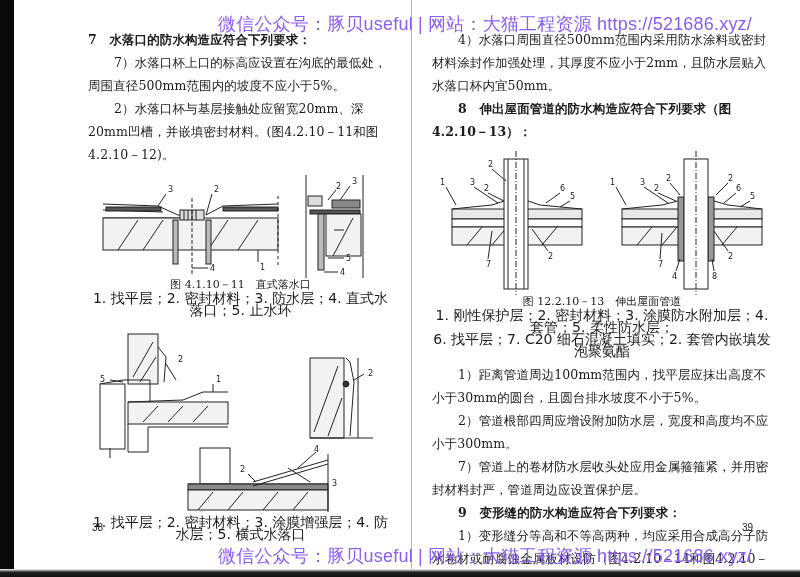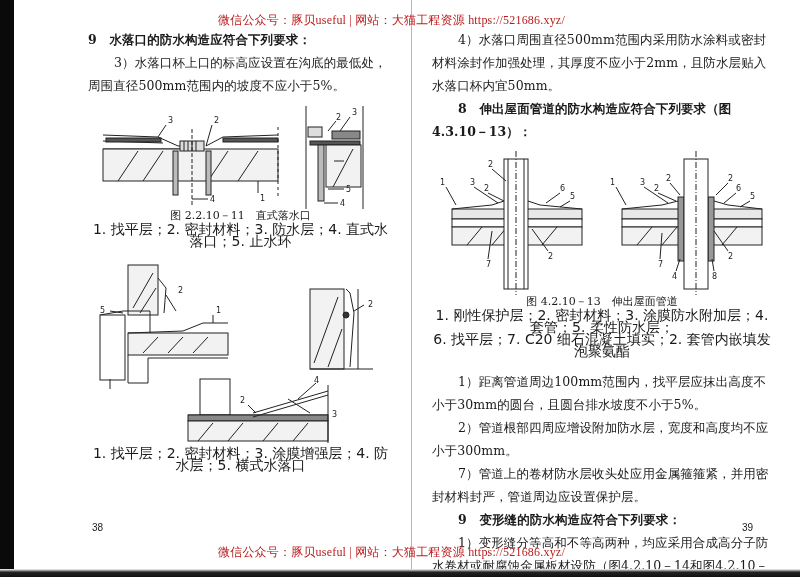--- a/index.html
+++ b/index.html
@@ -1,21 +1,21 @@
 <!DOCTYPE html>
 <html><head>
 <meta charset="utf-8">
 <style>
   * { margin:0; padding:0; box-sizing:border-box; }
   html, body { width:800px; height:577px; overflow:hidden; background:#fff; }
   body { position:relative; font-family:"DejaVu Serif", "Liberation Serif", serif; color:#1a1a1a; }
   .scan-left { position:absolute; left:0; top:0; width:14px; height:577px; background:#0a0a0a; }
   .scan-bottom { position:absolute; left:0; bottom:0; width:800px; height:8px; background:linear-gradient(#fff,#222 40%,#111); }
   .spine { position:absolute; left:411px; top:0; width:1px; height:577px; background:#b5b5b5; }
-  .watermark { position:absolute; font-family:Liberation Serif, serif; font-size:12px; color:#b91c1c; white-space:nowrap; letter-spacing:0.2px; }
+  .watermark { position:absolute; font-family:Liberation Sans, sans-serif; font-size:18px; color:#8b5cf6; white-space:nowrap; letter-spacing:0.2px; }
   .wm-top { left:218px; top:12px; }
   .wm-bot { left:218px; top:544px; }
   .page { position:absolute; top:28px; }
   .page-left { left:88px; width:305px; }
   .page-right { left:432px; width:340px; }
   .p { font-size:12.5px; line-height:23px; letter-spacing:0.1px; }
   .ind { text-indent:26px; }
   .bold { font-weight:bold; }
   .fig { position:relative; margin:4px 0 0 0; }
   .caption { text-align:center; font-size:11px; line-height:14px; }
@@ -25,22 +25,23 @@
 </style>
 </head>
 <body>
 
 <div class="scan-left"></div>
 <div class="spine"></div>
 
 <div class="watermark wm-top">微信公众号：豚贝useful | 网站：大猫工程资源 https://521686.xyz/</div>
 
 <div class="page page-left">
-  <p class="p bold">9　水落口的防水构造应符合下列要求：</p>
-  <p class="p ind">3）水落口杯上口的标高应设置在沟底的最低处，周围直径500mm范围内的坡度不应小于5%。</p>
+  <p class="p bold">7　水落口的防水构造应符合下列要求：</p>
+  <p class="p ind">7）水落口杯上口的标高应设置在沟底的最低处，周围直径500mm范围内的坡度不应小于5%。</p>
+  <p class="p ind">2）水落口杯与基层接触处应留宽20mm、深20mm凹槽，并嵌填密封材料。(图4.2.10－11和图4.2.10－12)。</p>
 
   <div class="fig">
     <svg width="305" height="108" viewBox="0 0 305 108">
       <g stroke="#222" stroke-width="1" fill="none">
 
         <line x1="15" y1="34" x2="70" y2="36"></line>
         <line x1="15" y1="40" x2="75" y2="42"></line>
         <rect x="18" y="37" width="55" height="4" fill="#555"></rect>
         <path d="M70 36 L90 45 L105 45"></path>
         <line x1="15" y1="48" x2="110" y2="48"></line>
@@ -83,21 +84,21 @@
         <text x="80" y="22">3</text>
         <text x="126" y="22">2</text>
         <text x="122" y="101">4</text>
         <text x="172" y="100">1</text>
         <text x="248" y="19">2</text>
         <text x="264" y="14">3</text>
         <text x="258" y="91">5</text>
         <text x="252" y="105">4</text>
       </g>
     </svg>
-    <p class="caption">图 2.2.10－11　直式落水口</p>
+    <p class="caption">图 4.1.10－11　直式落水口</p>
     <p class="legend">1. 找平层；2. 密封材料；3. 防水层；4. 直式水落口；5. 止水环</p>
   </div>
 
   <div class="fig" style="margin-top:6px;">
     <svg width="305" height="194" viewBox="0 0 305 194">
       <g stroke="#222" stroke-width="1" fill="none">
 
         <rect x="40" y="12" width="30" height="50" fill="#f2f2f2"></rect>
         <line x1="45" y1="55" x2="65" y2="20"></line>
           <line x1="52" y1="60" x2="68" y2="35"></line>
@@ -149,21 +150,21 @@
         <text x="244" y="164">3</text>
       </g>
     </svg>
     <p class="legend">1. 找平层；2. 密封材料；3. 涂膜增强层；4. 防水层；5. 横式水落口</p>
   </div>
 </div>
 <div class="pageno" style="left:92px; top:522px;">38</div>
 
 <div class="page page-right">
   <p class="p ind">4）水落口周围直径500mm范围内采用防水涂料或密封材料涂封作加强处理，其厚度不应小于2mm，且防水层贴入水落口杯内宜50mm。</p>
-  <p class="p ind bold">8　伸出屋面管道的防水构造应符合下列要求（图4.3.10－13）：</p>
+  <p class="p ind bold">8　伸出屋面管道的防水构造应符合下列要求（图4.2.10－13）：</p>
 
   <div class="fig">
     <svg width="340" height="148" viewBox="0 0 340 148">
       <g stroke="#222" stroke-width="1" fill="none">
 
         <rect x="20" y="62" width="130" height="10" fill="#e8e8e8"></rect>
         <rect x="20" y="72" width="130" height="8" fill="#fff"></rect>
         <rect x="20" y="80" width="130" height="18" fill="#f2f2f2"></rect>
         <line x1="35" y1="98" x2="50" y2="80"></line>
           <line x1="60" y1="98" x2="75" y2="80"></line>
@@ -223,26 +224,26 @@
         <text x="234" y="34">2</text>
         <text x="296" y="34">2</text>
         <text x="304" y="44">6</text>
         <text x="318" y="52">5</text>
         <text x="296" y="112">2</text>
         <text x="226" y="120">7</text>
         <text x="240" y="132">4</text>
         <text x="280" y="132">8</text>
       </g>
     </svg>
-    <p class="caption">图 4.2.10－13　伸出屋面管道</p>
+    <p class="caption">图 12.2.10－13　伸出屋面管道</p>
     <p class="legend">1. 刚性保护层；2. 密封材料；3. 涂膜防水附加层；4. 套管；5. 柔性防水层；</p>
     <p class="legend">6. 找平层；7. C20 细石混凝土填实；2. 套管内嵌填发泡聚氨酯</p>
   </div>
 
-  <p class="p ind" style="margin-top:13px;">1）距离管道周边100mm范围内，找平层应抹出高度不小于30mm的圆台，且圆台排水坡度不小于5%。</p>
+  <p class="p ind" style="margin-top:6px;">1）距离管道周边100mm范围内，找平层应抹出高度不小于30mm的圆台，且圆台排水坡度不小于5%。</p>
   <p class="p ind">2）管道根部四周应增设附加防水层，宽度和高度均不应小于300mm。</p>
   <p class="p ind">7）管道上的卷材防水层收头处应用金属箍箍紧，并用密封材料封严，管道周边应设置保护层。</p>
   <p class="p ind bold">9　变形缝的防水构造应符合下列要求：</p>
   <p class="p ind">1）变形缝分等高和不等高两种，均应采用合成高分子防水卷材或耐腐蚀金属板材设防（图4.2.10－14和图4.2.10－15）。</p>
 </div>
 <div class="pageno" style="left:742px; top:522px;">39</div>
 
 <div class="watermark wm-bot">微信公众号：豚贝useful | 网站：大猫工程资源 https://521686.xyz/</div>
 <div class="scan-bottom"></div>
 

